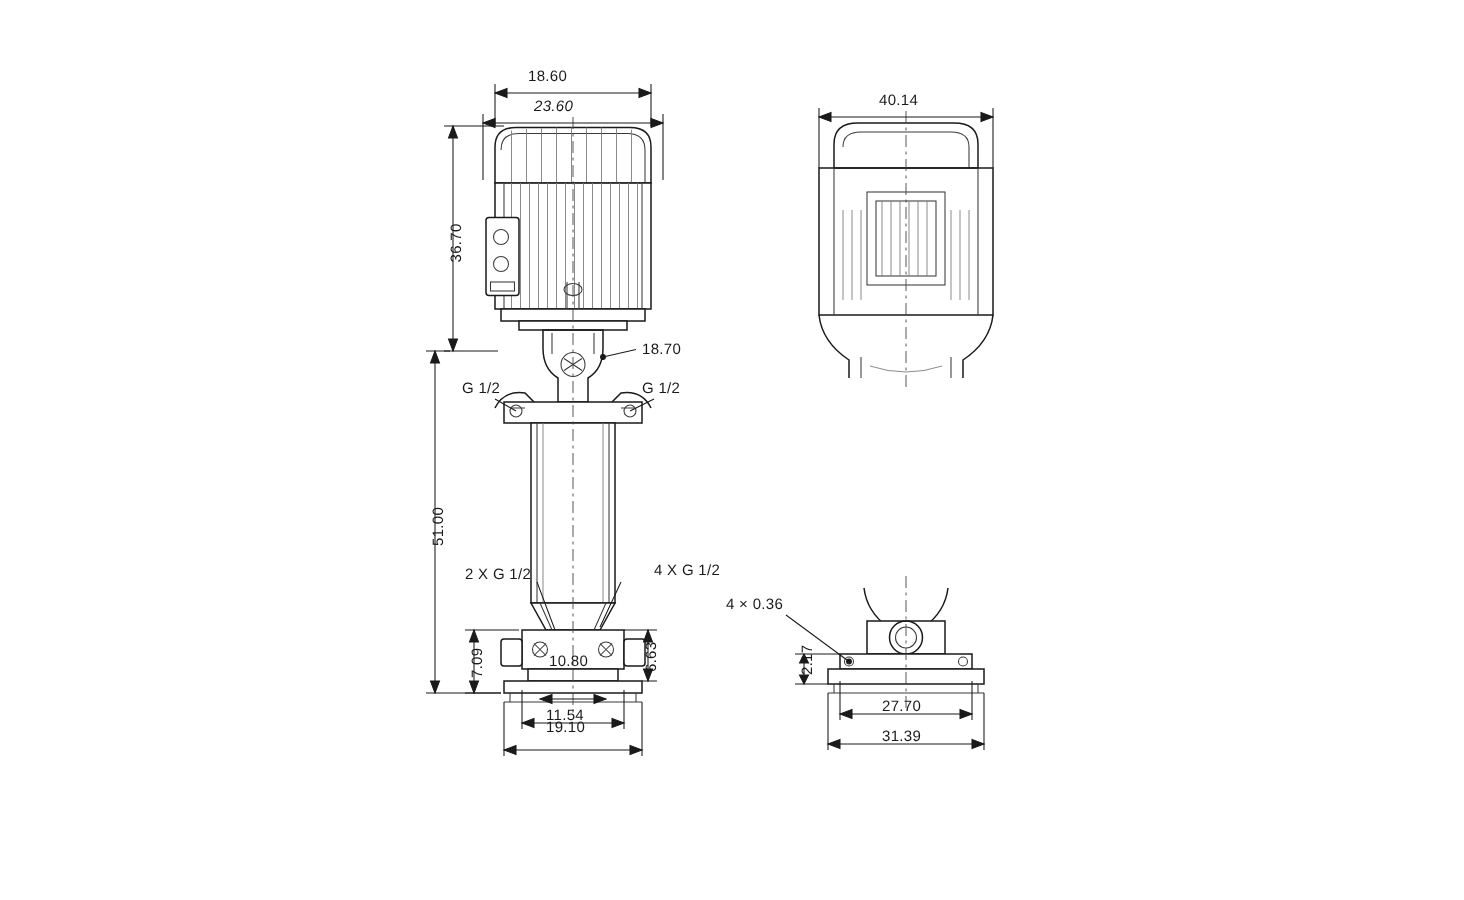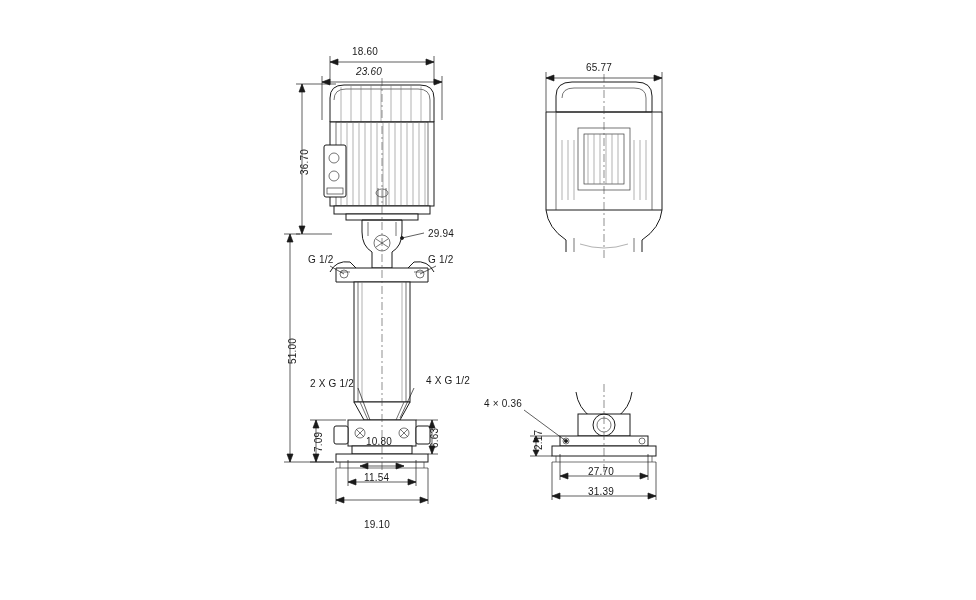--- a/index.html
+++ b/index.html
@@ -184,27 +184,27 @@
       <polygon class="arrow" points="656,496 648,493 648,499"></polygon>
     </g>
   </svg>
 
   <div class="dim" style="left:352px;top:46px;">18.60</div>
   <div class="dim" style="left:356px;top:66px;font-style:italic;">23.60</div>
   <div class="dim vert" style="left:299px;top:175px;">36.70</div>
   <div class="dim vert" style="left:287px;top:364px;">51.00</div>
   <div class="dim vert" style="left:313px;top:452px;">7.09</div>
   <div class="dim vert" style="left:429px;top:448px;">6.63</div>
-  <div class="dim" style="left:428px;top:228px;">29.94</div>
+  <div class="dim" style="left:428px;top:228px;">18.70</div>
   <div class="dim" style="left:308px;top:254px;">G 1/2</div>
   <div class="dim" style="left:428px;top:254px;">G 1/2</div>
   <div class="dim" style="left:310px;top:378px;">2 X G 1/2</div>
-  <div class="dim" style="left:426px;top:375px;">4 X G 1/2</div>
+  <div class="dim" style="left:436px;top:375px;">4 X G 1/2</div>
   <div class="dim" style="left:366px;top:436px;">10.80</div>
   <div class="dim" style="left:364px;top:472px;">11.54</div>
-  <div class="dim" style="left:364px;top:519px;">19.10</div>
-  <div class="dim" style="left:586px;top:62px;">65.77</div>
+  <div class="dim" style="left:364px;top:480px;">19.10</div>
+  <div class="dim" style="left:586px;top:62px;">40.14</div>
   <div class="dim" style="left:484px;top:398px;">4 × 0.36</div>
   <div class="dim vert" style="left:533px;top:450px;">2.17</div>
   <div class="dim" style="left:588px;top:466px;">27.70</div>
   <div class="dim" style="left:588px;top:486px;">31.39</div>
 
 </div>
 
 </body></html>

